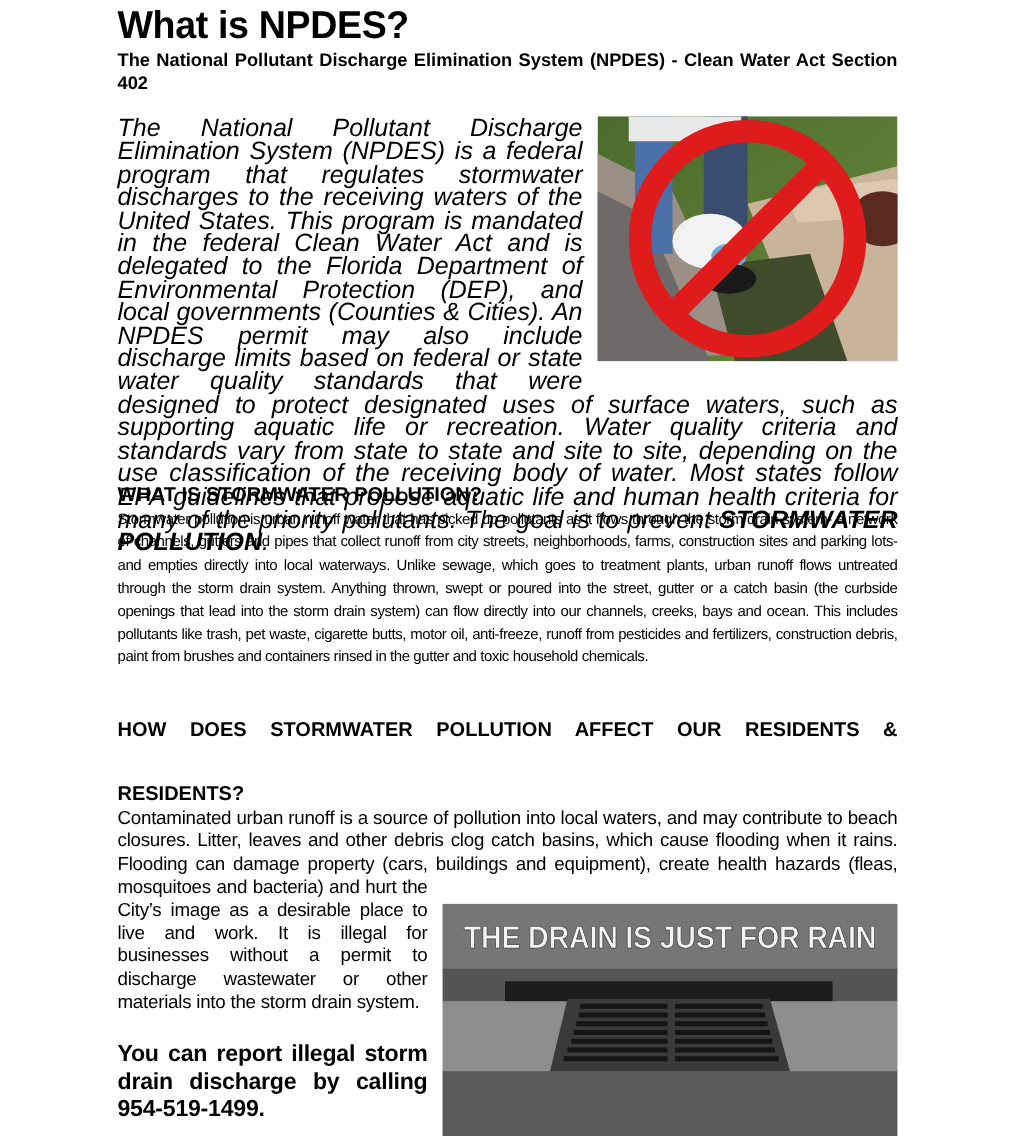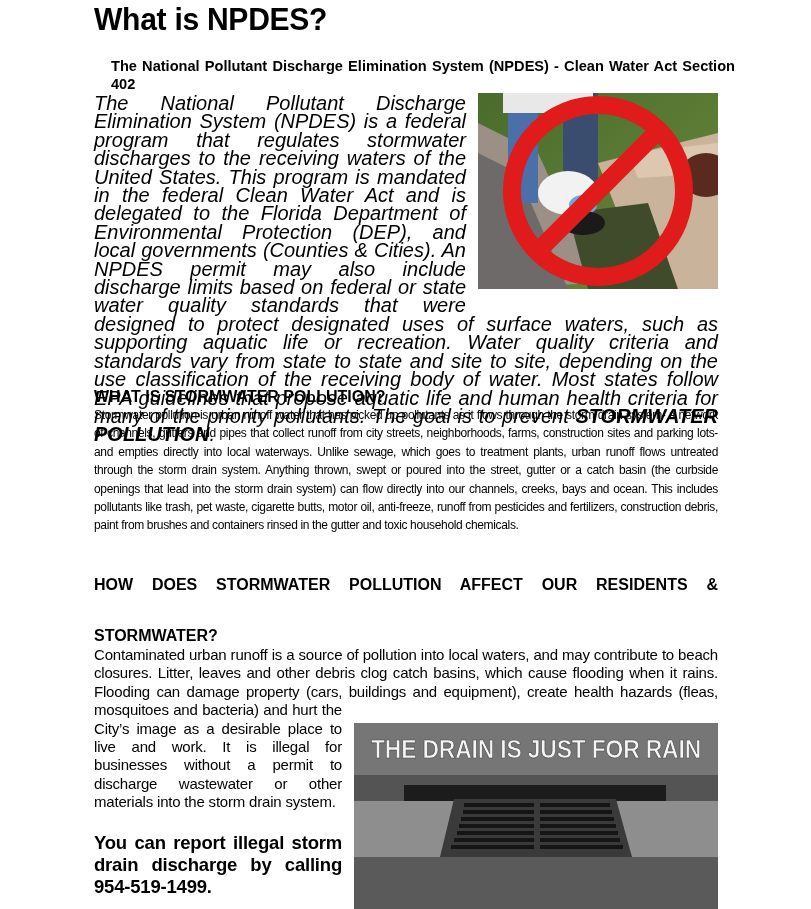--- a/index.html
+++ b/index.html
@@ -1,19 +1,19 @@
 <!DOCTYPE html>
 <html><head>
 <meta charset="utf-8">
 <style>
   html, body { margin:0; padding:0; background:#ffffff; }
   body { width:811px; height:909px; overflow:hidden; position:relative; font-family:"Liberation Sans", sans-serif; color:#000; }
   .page { position:absolute; left:94px; top:0; width:624px; }
   h1 { position:absolute; left:0; top:2px; margin:0; font-size:31px; font-weight:bold; letter-spacing:-0.3px; line-height:36px; white-space:nowrap; transform:scaleX(0.97); transform-origin:left; }
-  .subtitle { position:absolute; left:0; top:40px; width:624px; margin:17px; font-size:14.6px; font-weight:bold; line-height:18px; text-align:justify; }
+  .subtitle { position:absolute; left:0; top:40px; width:624px; margin:0; font-size:14.6px; font-weight:bold; line-height:18px; text-align:justify; }
   .p1 { position:absolute; left:0; top:94px; width:624px; margin:0; font-size:20px; line-height:18.4px; text-align:justify;font-style:italic; }
   .img-float-right { float:right; width:240px; height:196px; margin:-1px 0 8px 12px; }
   .img-float-right-2 { float:right; width:364px; height:190px; margin:4px 0 0 12px; }
   .h2 { position:absolute; left:0; width:624px; margin:0; font-size:16px; font-weight:bold; line-height:18.4px; text-align:justify; text-align-last:justify; }
   .h2.last-left { text-align-last:left; }
   .p2 { position:absolute; left:0; top:406px; width:624px; margin:0; font-size:12px; line-height:18.4px; text-align:justify; letter-spacing:-0.35px; }
   .p3 { position:absolute; left:0; top:646px; width:624px; margin:0; font-size:15px; line-height:18.4px; text-align:justify; letter-spacing:-0.2px; }
   .callout { display:block; margin-top:20px; font-size:18.5px; font-weight:bold; line-height:22px; text-align:justify; }
   .photo { display:block; width:100%; height:100%; }
   b { font-weight:bold; }
@@ -54,21 +54,21 @@
       </svg>
     </span>
     <span>The National Pollutant Discharge Elimination System (NPDES) is a federal program that regulates stormwater discharges to the receiving waters of the United States.  This program is mandated in the federal Clean Water Act and is delegated to the Florida Department of Environmental Protection (DEP), and local governments (Counties &amp; Cities). An NPDES permit may also include discharge limits based on federal or state water quality standards that were designed to protect designated uses of surface waters, such as supporting aquatic life or recreation. Water quality criteria and standards vary from state to state and site to site, depending on the use classification of the receiving body of water. Most states follow EPA guidelines that propose aquatic life and human health criteria for many of the priority pollutants. The goal is to prevent </span><b>STORMWATER POLLUTION</b><span>.</span>
   </p>
 
   <p class="h2 last-left" style="top:388px;">WHAT IS STORMWATER POLLUTION?</p>
 
   <p class="p2">Stormwater pollution is urban runoff water that has picked up pollutants as it flows through the storm drain system- a network of channels, gutters and pipes that collect runoff from city streets, neighborhoods, farms, construction sites and parking lots-and empties directly into local waterways. Unlike sewage, which goes to treatment plants, urban runoff flows untreated through the storm drain system. Anything thrown, swept or poured into the street, gutter or a catch basin (the curbside openings that lead into the storm drain system) can flow directly into our channels, creeks, bays and ocean. This includes pollutants like trash, pet waste, cigarette butts, motor oil, anti-freeze, runoff from pesticides and fertilizers, construction debris, paint from brushes and containers rinsed in the gutter and toxic household chemicals.</p>
 
   <p class="h2" style="top:576px;">HOW DOES STORMWATER POLLUTION AFFECT OUR RESIDENTS &amp;</p>
-  <p class="h2 last-left" style="top:627px;">STORMWATER?</p>
+  <p class="h2 last-left" style="top:627px;">RESIDENTS?</p>
 
   <div class="p3">
     <div style="float:right; width:0; height:73px;"></div>
     <div class="img-float-right-2" style="clear:right;">
       <svg class="photo" viewBox="0 0 364 190" preserveAspectRatio="none">
         <rect x="0" y="0" width="364" height="190" fill="#6e6e6e"></rect>
         <rect x="0" y="0" width="364" height="55" fill="#767676"></rect>
         <rect x="0" y="52" width="364" height="26" fill="#545454"></rect>
         <rect x="50" y="62" width="262" height="18" fill="#1c1c1c"></rect>
         <rect x="0" y="78" width="364" height="58" fill="#8e8e8e"></rect>

